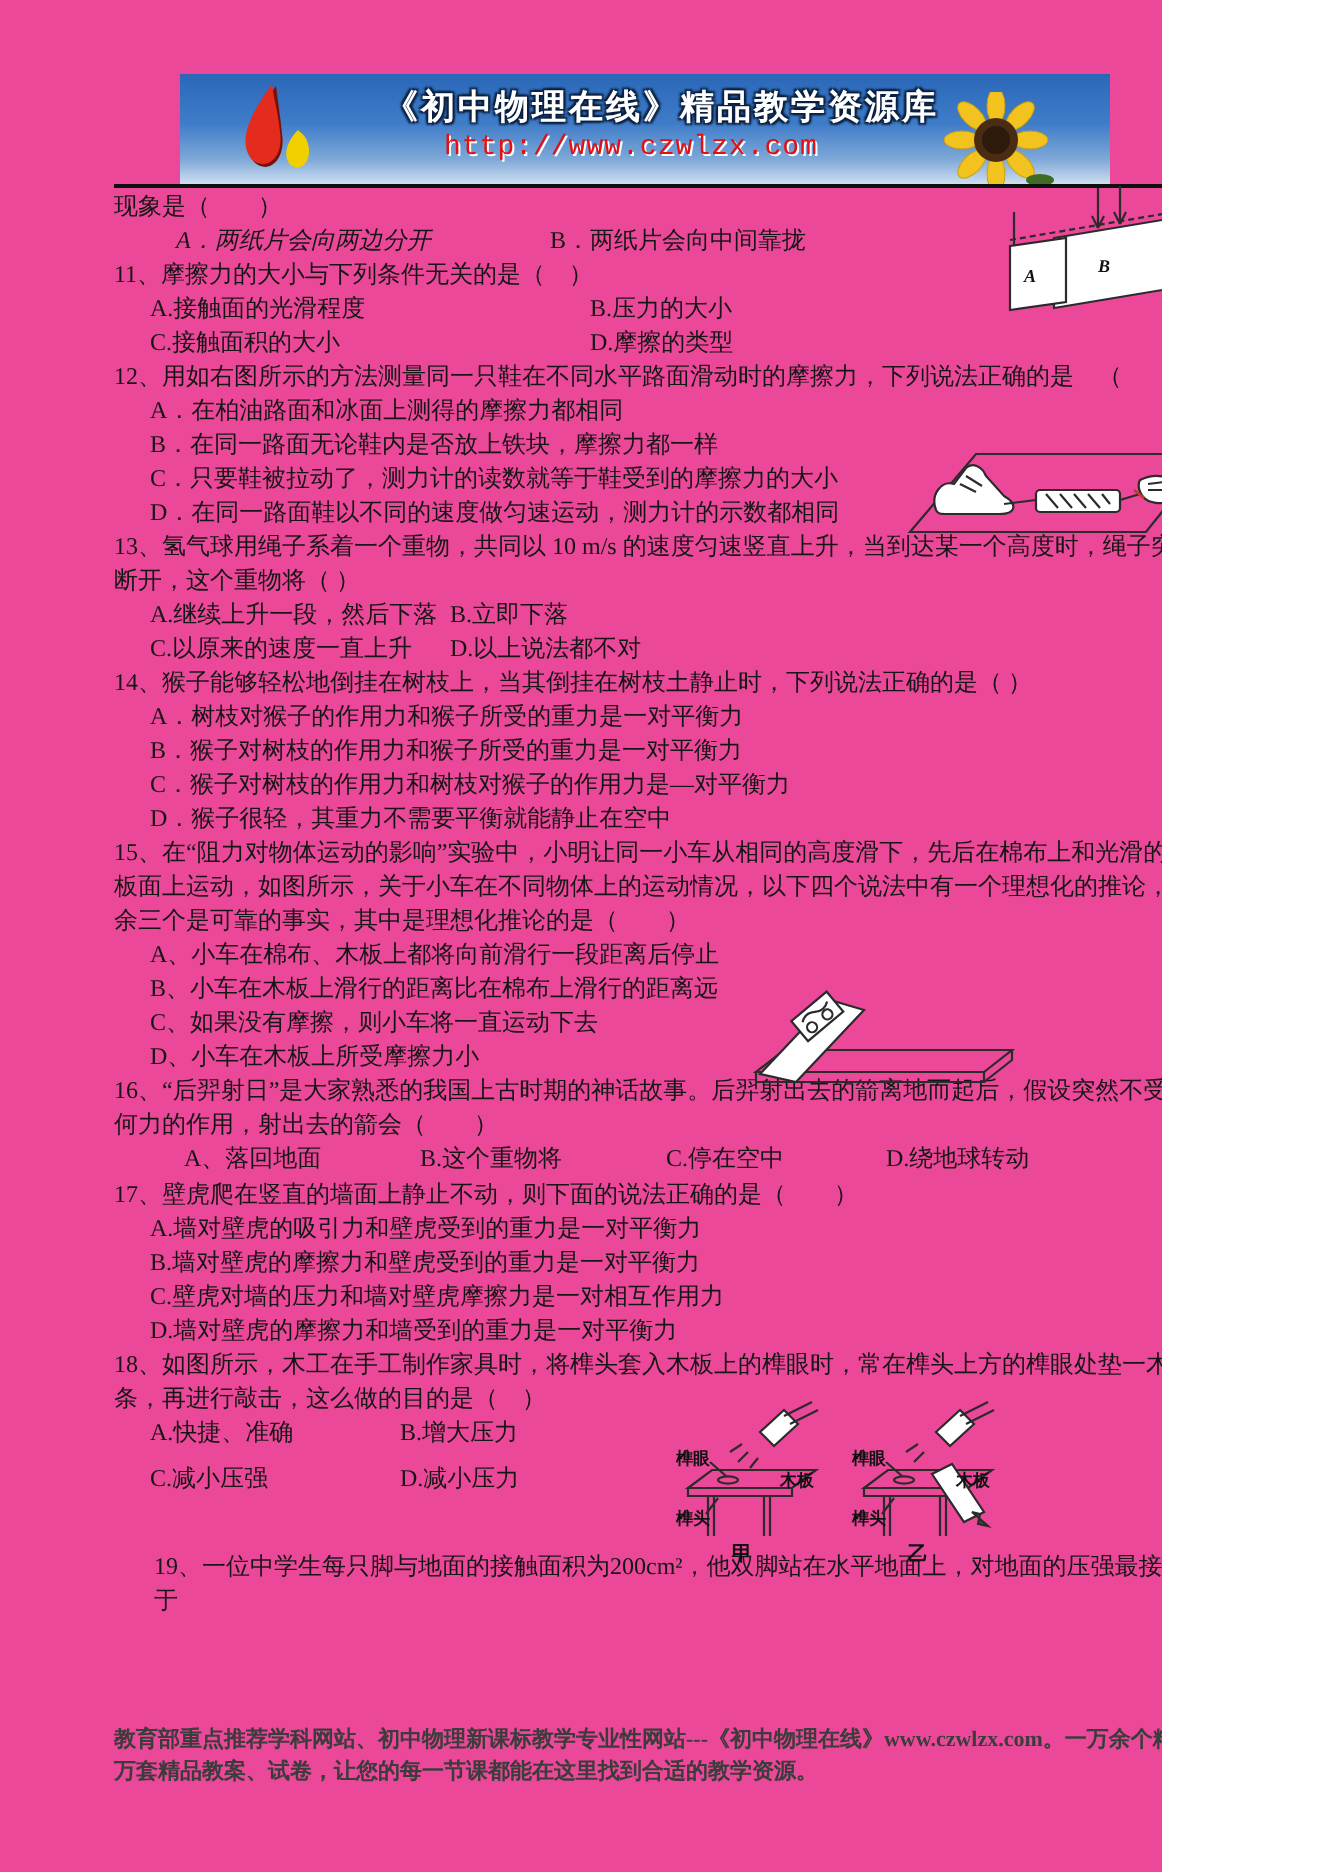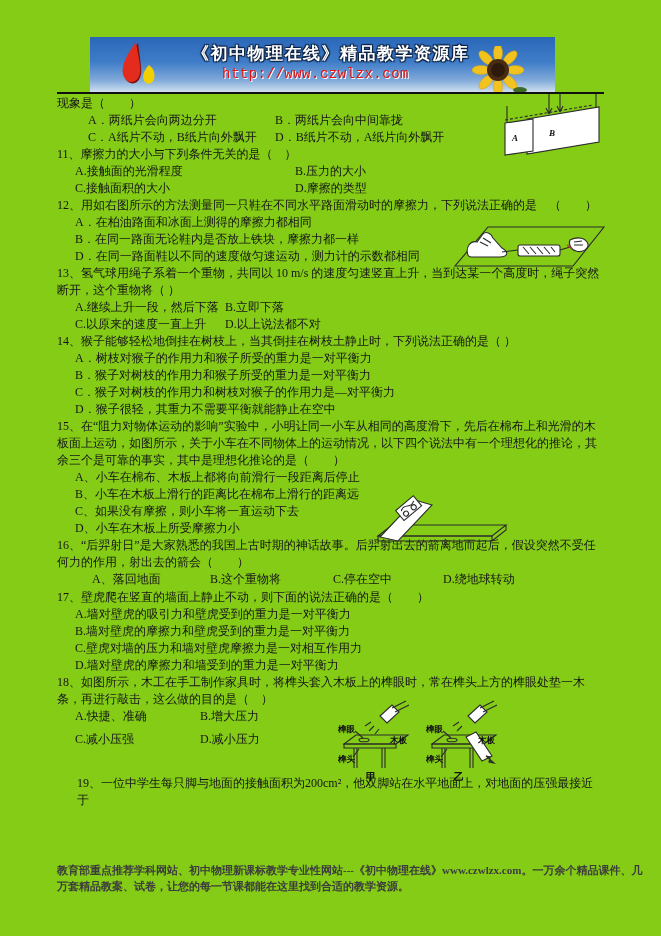--- a/index.html
+++ b/index.html
@@ -1,18 +1,18 @@
 <!DOCTYPE html>
 <html lang="zh"><head>
 <meta charset="utf-8">
 <style>
   * { box-sizing: border-box; }
   html,body { margin:0; padding:0; background:#ffffff; }
   body { font-family:"Liberation Serif","DejaVu Serif",serif; }
-  .page { position:relative; width:661px; height:936px; background:#84cc16; color:#161616; overflow:hidden;padding-left:32px; }
+  .page { position:relative; width:581px; height:936px; background:#ec4899; color:#161616; overflow:hidden;padding-left:32px; }
 
   
   .banner { position:absolute; left:90px; top:37px; width:465px; height:55px;
             background:linear-gradient(180deg,#2a67b8 0%,#3f7cc8 45%,#7fa9d8 78%,#cfdff0 100%); }
   .banner-title { position:absolute; left:102px; top:5px; font-size:17px; font-weight:bold; color:#ffffff;
                   letter-spacing:1.5px; white-space:nowrap;
                   text-shadow:1px 1px 1px #0a2040,-1px -1px 1px #0a2040,1px -1px 1px #0a2040,-1px 1px 1px #0a2040; }
   .banner-url { position:absolute; left:132px; top:29px; font-family:"Liberation Mono",monospace;
                 font-size:14px; font-weight:normal; color:#e60e0e; letter-spacing:.5px; white-space:nowrap;
                 text-shadow:1px 1px 0 #ffffff; }
@@ -21,21 +21,21 @@
   .divider { position:absolute; left:57px; top:92px; width:547px; height:0; border-top:2px solid #101010; }
 
   
   .content { position:absolute; left:57px; top:95px; width:548px; font-size:12px; line-height:17px; }
   .q { margin:0; }
   .stem { margin:0; }
   .opt-row { display:flex; padding-left:18px; }
   .opt-row.pl31 { padding-left:31px; }
   .opt-row.pl35 { padding-left:35px; }
   .opt { white-space:nowrap; }
-  .w220 { width:220px; } .w187 { width:187px; } .w150 { width:150px; }
+  .w220 { width:220px; } .w187 { width:187px;font-style:italic; } .w150 { width:150px; }
   .w125 { width:125px; } .w118 { width:118px; } .w123 { width:123px; } .w110 { width:110px; }
   .qb17 { margin-top:1px; }
   .qb19 { margin-top:27px;margin-left:20px; }
   .mt6 { margin-top:6px; }
 
   
   .fig { position:absolute; }
   .fig-paper   { left:497px; top:92px;  }
   .fig-shoe    { left:452px; top:214px; }
   .fig-ramp    { left:370px; top:486px; }
@@ -83,24 +83,20 @@
   <div class="divider"></div>
 
   <div class="content">
 
     <div class="q">
       <p class="stem">现象是（　　）</p>
       <div class="opt-row pl31">
         <span class="opt w187">A．两纸片会向两边分开</span>
         <span class="opt">B．两纸片会向中间靠拢</span>
       </div>
-      <div class="opt-row pl31">
-        <span class="opt w187">C．A纸片不动，B纸片向外飘开</span>
-        <span class="opt">D．B纸片不动，A纸片向外飘开</span>
-      </div>
     </div>
 
     <div class="q">
       <p class="stem">11、摩擦力的大小与下列条件无关的是（　）</p>
       <div class="opt-row">
         <span class="opt w220">A.接触面的光滑程度</span>
         <span class="opt">B.压力的大小</span>
       </div>
       <div class="opt-row">
         <span class="opt w220">C.接触面积的大小</span>
@@ -108,20 +104,23 @@
       </div>
     </div>
 
     <div class="q">
       <p class="stem">12、用如右图所示的方法测量同一只鞋在不同水平路面滑动时的摩擦力，下列说法正确的是　（　　）</p>
       <div class="opt-row">
           <span class="opt">A．在柏油路面和冰面上测得的摩擦力都相同</span>
         </div>
       <div class="opt-row">
           <span class="opt">B．在同一路面无论鞋内是否放上铁块，摩擦力都一样</span>
+        </div>
+      <div class="opt-row">
+          <span class="opt">C．只要鞋被拉动了，测力计的读数就等于鞋受到的摩擦力的大小</span>
         </div>
       <div class="opt-row">
           <span class="opt">D．在同一路面鞋以不同的速度做匀速运动，测力计的示数都相同</span>
         </div>
     </div>
 
     <div class="q">
       <p class="stem">13、氢气球用绳子系着一个重物，共同以 10 m/s 的速度匀速竖直上升，当到达某一个高度时，绳子突然断开，这个重物将（ ）</p>
       <div class="opt-row">
         <span class="opt w150">A.继续上升一段，然后下落</span>

